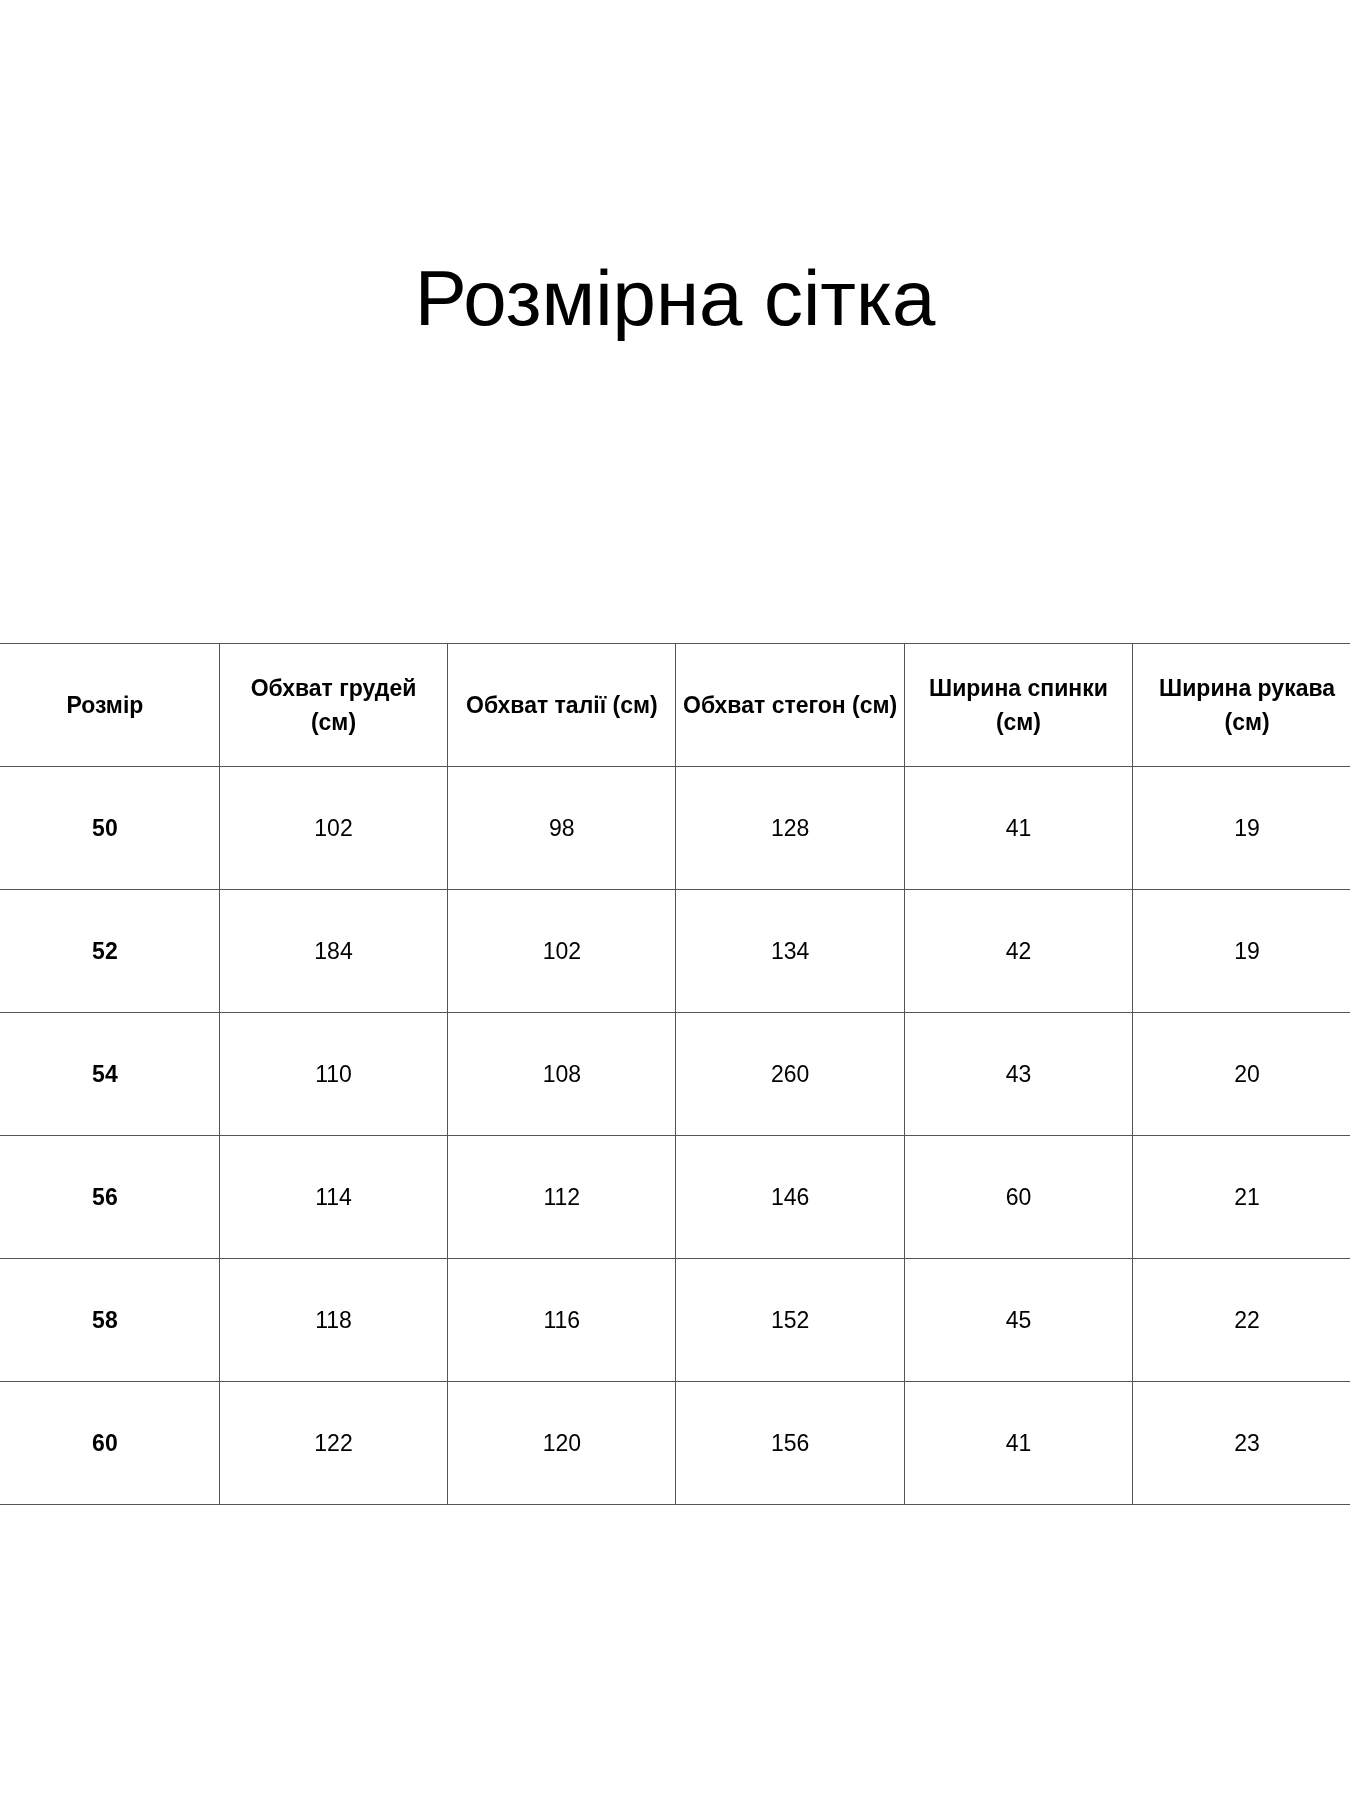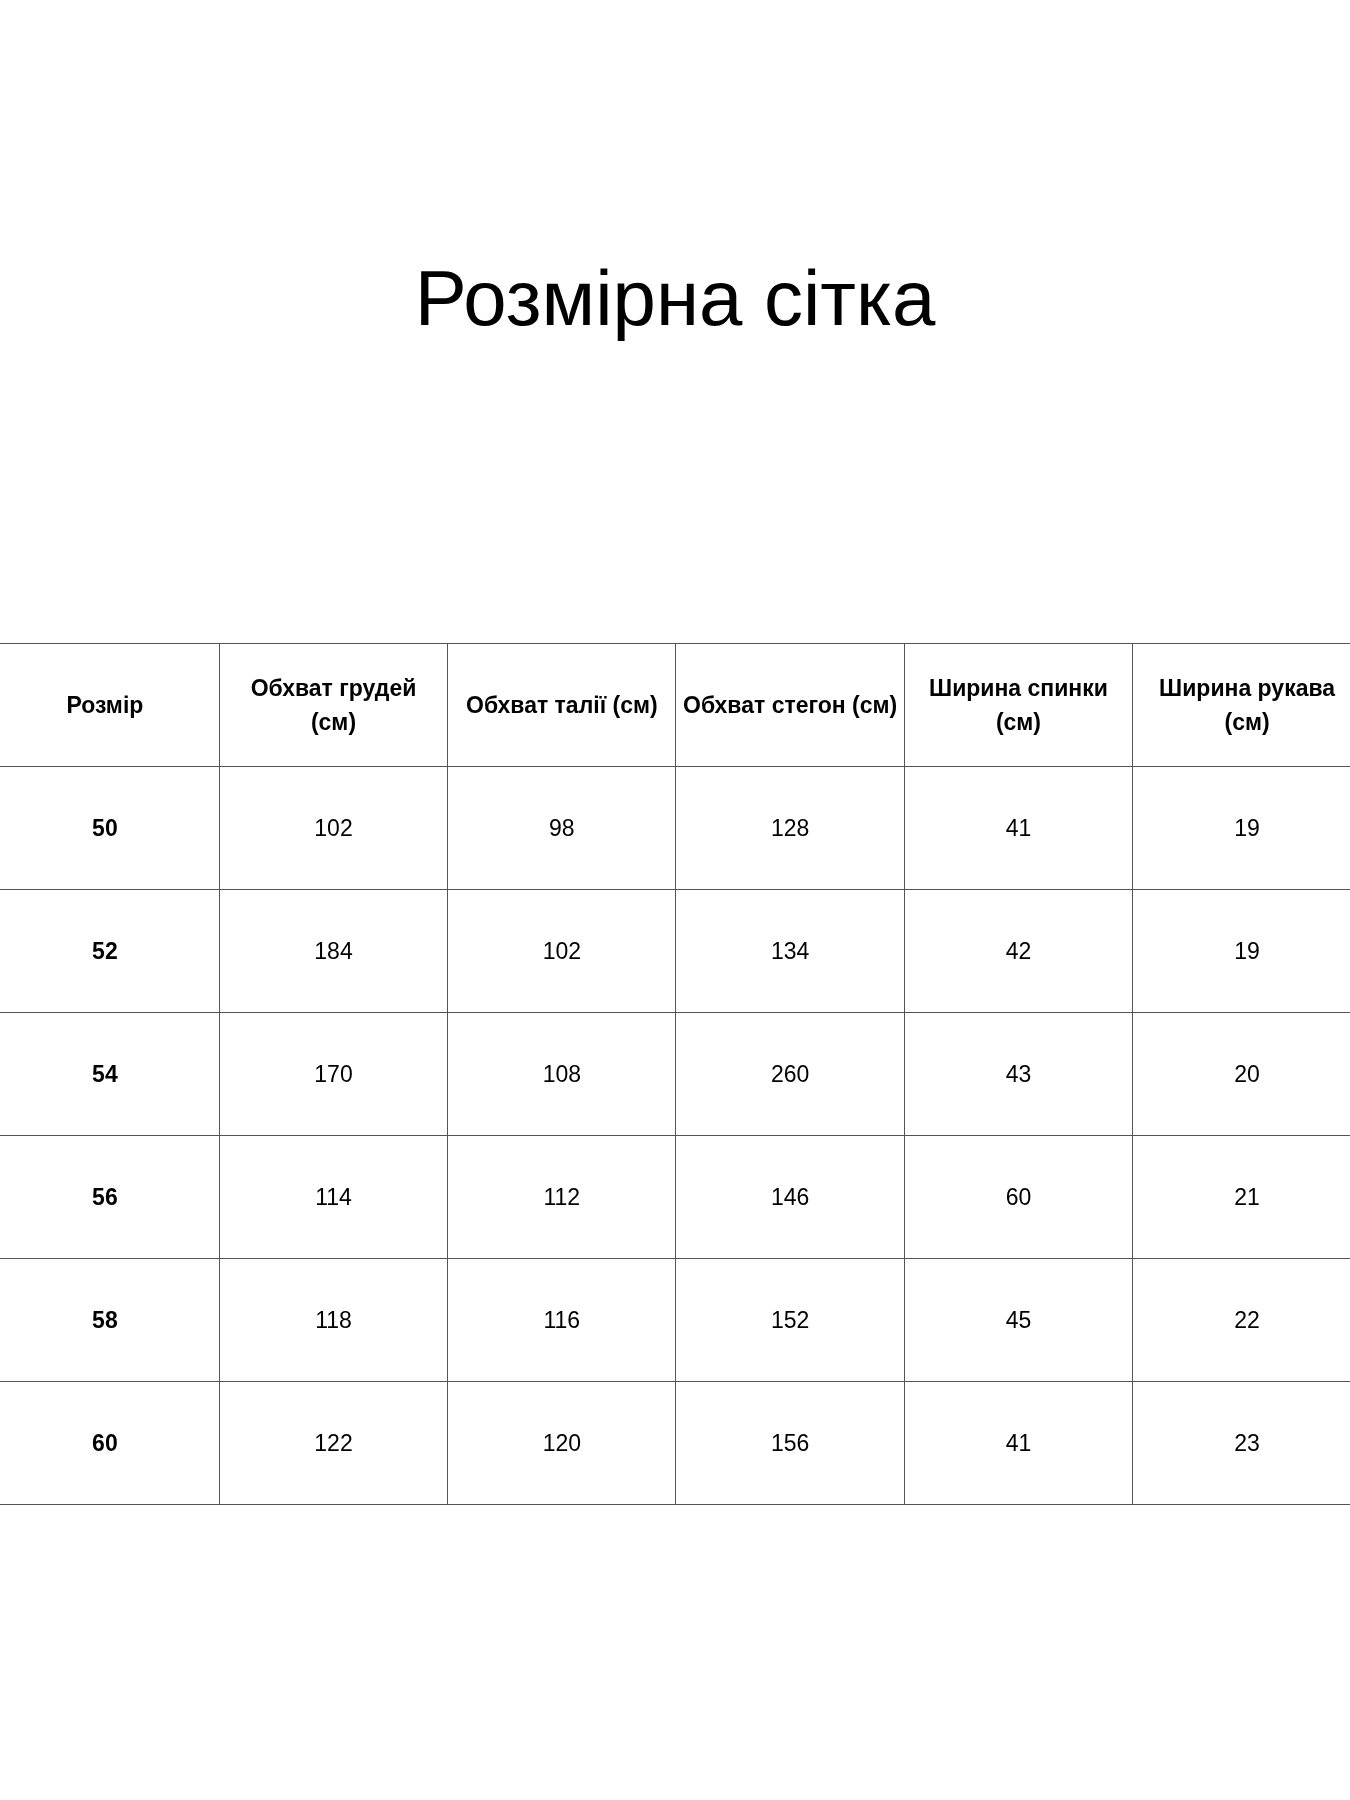--- a/index.html
+++ b/index.html
@@ -91,21 +91,21 @@
       <tr>
         <td class="size-cell">52</td>
         <td class="num">184</td>
         <td class="num">102</td>
         <td class="num">134</td>
         <td class="num">42</td>
         <td class="num">19</td>
       </tr>
       <tr>
         <td class="size-cell">54</td>
-        <td class="num">170</td>
+        <td class="num">110</td>
         <td class="num">108</td>
         <td class="num">260</td>
         <td class="num">43</td>
         <td class="num">20</td>
       </tr>
       <tr>
         <td class="size-cell">56</td>
         <td class="num">114</td>
         <td class="num">112</td>
         <td class="num">146</td>

